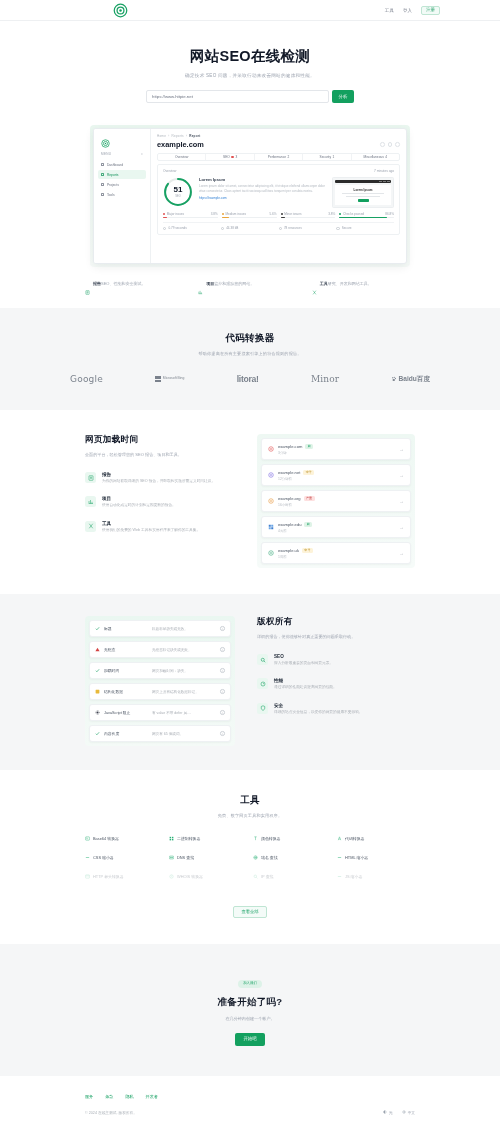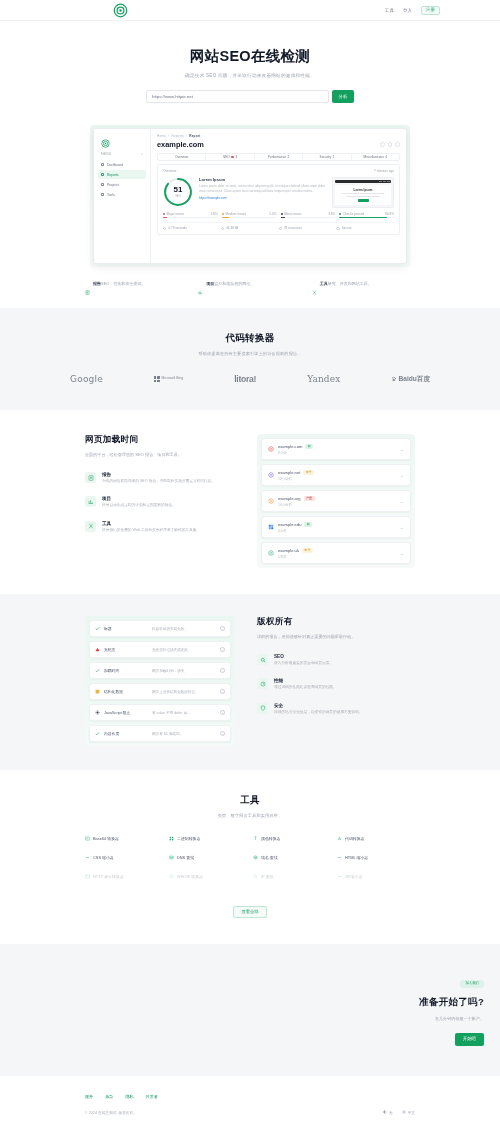--- a/index.html
+++ b/index.html
@@ -284,21 +284,21 @@
   .tool.faded { opacity: .32; }
   .view-all-wrap { text-align: center; margin-top: 20px; }
   .btn-outline {
     display: inline-block;
     font-size: 4.3px; color: #17a163;
     border: 1px solid #bfe5d3; background: #f4fbf8;
     border-radius: 2px; padding: 3px 7px; line-height: 1;
   }
 
   
-  .cta { background: #f5f6f7; padding: 26px 16px 30px; text-align: right; }
+  .cta { background: #f5f6f7; padding: 26px 16px 30px; text-align: center; }
   .cta-badge {
     display: inline-block; font-size: 3.4px; color: #17a163;
     background: #ddf2e8; border-radius: 6px; padding: 2px 5px; line-height: 1;
   }
   .cta h2 { font-size: 9.5px; font-weight: 700; color: #111827; margin-top: 8px; letter-spacing: .3px; }
   .cta p { font-size: 4.1px; color: #9ca3af; margin-top: 7px; }
   .btn-solid {
     display: inline-block; margin-top: 12px;
     font-size: 4.4px; color: #fff; background: #13a05f;
     border-radius: 2px; padding: 4px 8px; line-height: 1;
@@ -577,21 +577,21 @@
             <i></i>
             <i></i>
             <i></i>
           </span>
         <span class="bing-txt">Microsoft Bing</span>
       </div>
       <div class="brand brand-yahoo">
         <span>litora!</span>
       </div>
       <div class="brand brand-yandex">
-        <span>Yandex</span>
+        <span>Minor</span>
       </div>
       <div class="brand brand-baidu">
         <svg class="paw" viewBox="0 0 24 24" fill="#4b5563">
           <ellipse cx="7" cy="7" rx="2.2" ry="3"></ellipse>
             <ellipse cx="13" cy="6" rx="2" ry="2.8"></ellipse>
           <ellipse cx="18" cy="10" rx="2" ry="2.6"></ellipse>
             <ellipse cx="11" cy="16" rx="5" ry="4"></ellipse>
         </svg>
         <span>Baidu百度</span>
       </div>

